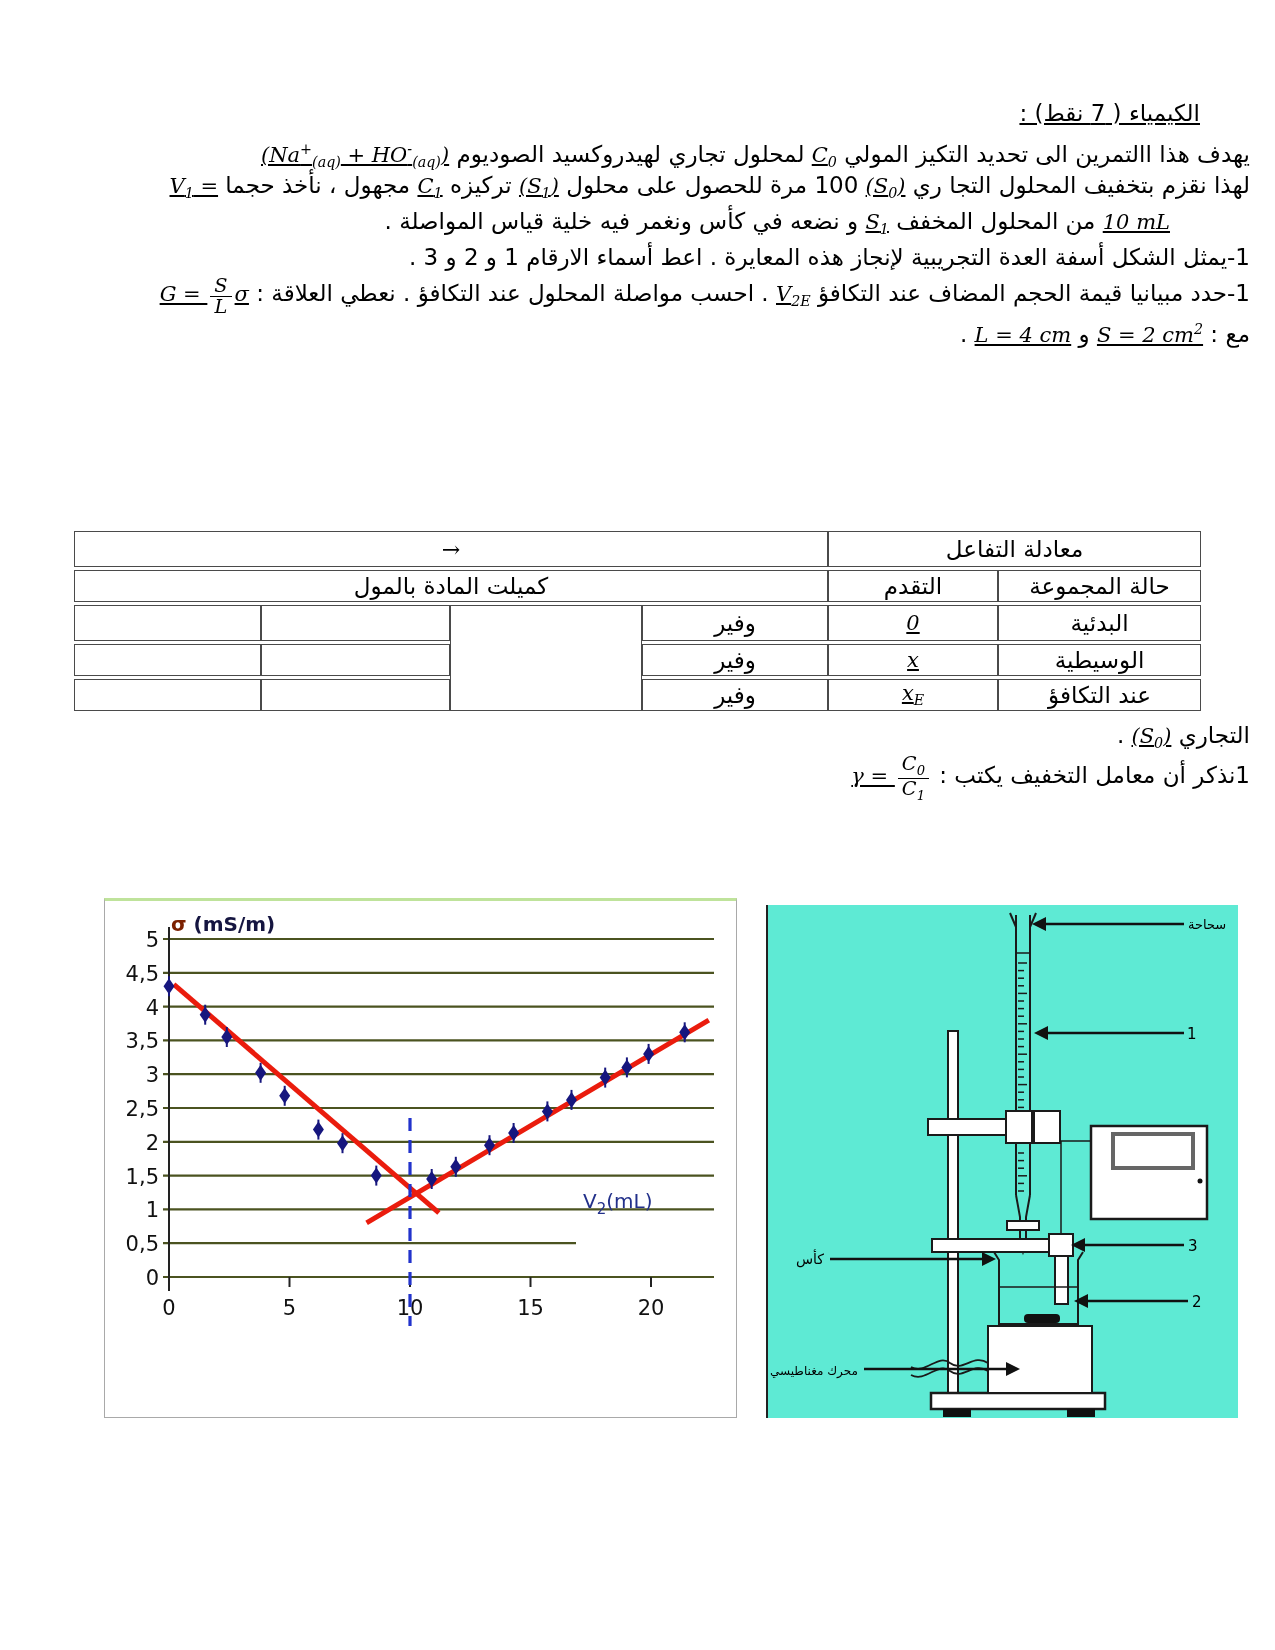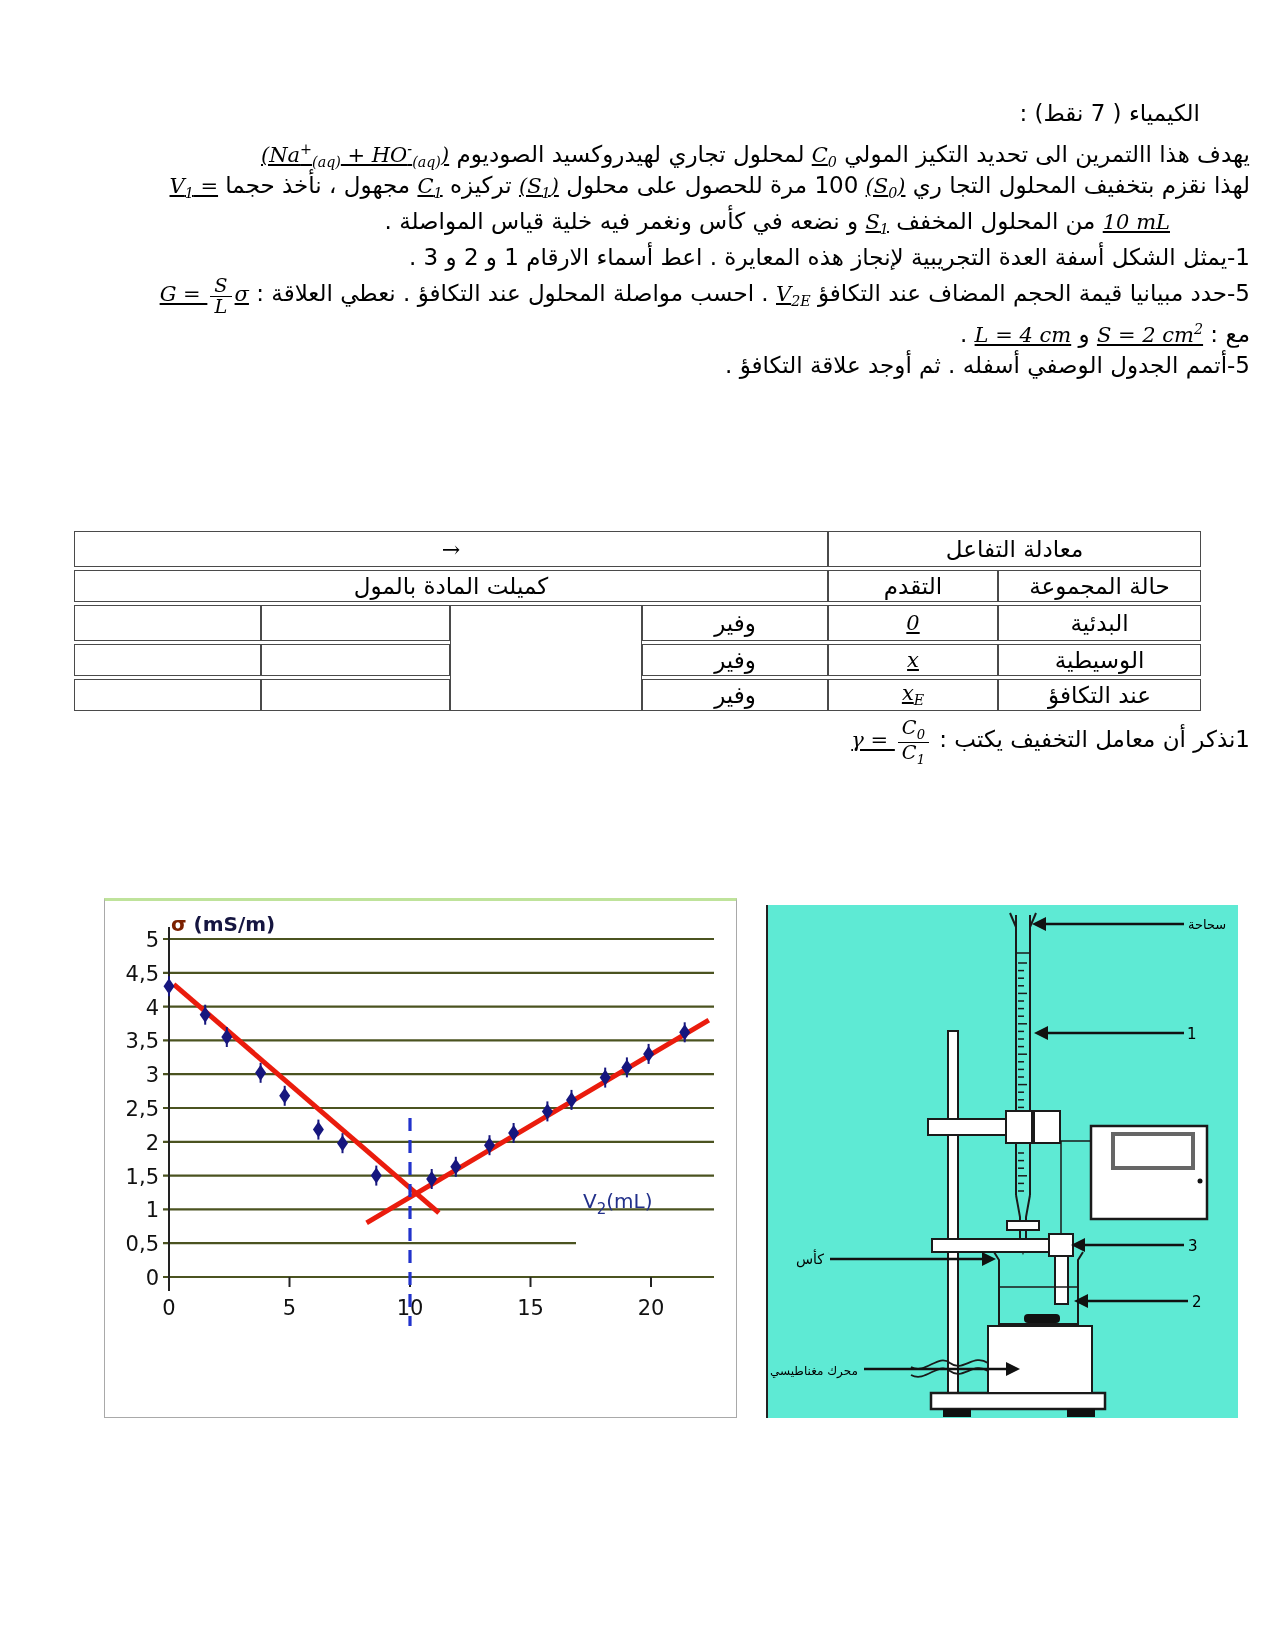--- a/index.html
+++ b/index.html
@@ -4,21 +4,21 @@
 <style>
   html,body{margin:0;padding:0;}
   body{
     width:1275px;height:1650px;position:relative;background:#ffffff;
     font-family:"DejaVu Sans",sans-serif;color:#000;overflow:hidden;
   }
   .abs{position:absolute;}
   
   .textblock{direction:rtl;right:25px;left:72px;}
   .line{height:36px;line-height:34px;font-size:23px;text-align:right;white-space:nowrap;}
-  .line.title{padding-right:50px;}
+  .line.title{padding-right:50px;text-decoration:underline;}
   .line.indent{padding-right:80px;}
   .ar{font-family:"DejaVu Sans",sans-serif;}
   .math{
     font-family:"DejaVu Serif",serif;font-style:italic;font-size:21px;
     direction:ltr;unicode-bidi:isolate;text-decoration:underline;
   }
   .math sub,.math sup{font-size:68%;}
   .frac{display:inline-block;vertical-align:-0.62em;text-align:center;margin:0 3px;font-size:0.92em;line-height:1.05;}
   .frac .fn{display:block;border-bottom:1.5px solid #000;padding:0 4px;}
   .frac .fd{display:block;padding:0 4px;}
@@ -46,23 +46,22 @@
 </style>
 </head>
 <body>
 
 <div class="abs textblock" style="top:96px;">
     <div class="line title"><span class="ar">الكيمياء  ( 7 نقط) :</span></div>
     <div class="line"><span class="ar">يهدف هذا االتمرين الى تحديد التكيز المولي </span><span class="math" dir="ltr">C<sub>0</sub></span><span class="ar"> لمحلول تجاري لهيدروكسيد الصوديوم </span><span class="math" dir="ltr">(Na<sup>+</sup><sub>(aq)</sub> + HO<sup>-</sup><sub>(aq)</sub>)</span></div>
     <div class="line"><span class="ar">لهذا نقزم بتخفيف المحلول التجا ري </span><span class="math" dir="ltr">(S<sub>0</sub>)</span><span class="ar"> 100 مرة للحصول على محلول  </span><span class="math" dir="ltr">(S<sub>1</sub>)</span><span class="ar"> تركيزه </span><span class="math" dir="ltr">C<sub>1</sub></span><span class="ar"> مجهول ، نأخذ حجما </span><span class="math" dir="ltr">V<sub>1</sub> =</span></div>
     <div class="line indent"><span class="math" dir="ltr">10 mL</span><span class="ar"> من المحلول المخفف </span><span class="math" dir="ltr">S<sub>1</sub></span><span class="ar"> و نضعه في كأس ونغمر فيه خلية قياس المواصلة .</span></div>
     <div class="line"><span class="ar">1-يمثل الشكل أسفة العدة التجريبية لإنجاز هذه المعايرة . اعط أسماء الارقام 1 و 2 و 3 .</span></div>
-    <div class="line"><span class="ar">5-حدد مبيانيا قيمة الحجم المضاف عند التكافؤ </span><span class="math" dir="ltr">V<sub>2E</sub></span><span class="ar"> . احسب مواصلة المحلول عند التكافؤ . نعطي العلاقة : </span><span class="math" dir="ltr">G = <span class="frac"><span class="fn">S</span><span class="fd">L</span></span>σ</span></div>
+    <div class="line"><span class="ar">1-حدد مبيانيا قيمة الحجم المضاف عند التكافؤ </span><span class="math" dir="ltr">V<sub>2E</sub></span><span class="ar"> . احسب مواصلة المحلول عند التكافؤ . نعطي العلاقة : </span><span class="math" dir="ltr">G = <span class="frac"><span class="fn">S</span><span class="fd">L</span></span>σ</span></div>
     <div class="line"><span class="ar">مع : </span><span class="math" dir="ltr">S = 2 cm<sup>2</sup></span><span class="ar"> و </span><span class="math" dir="ltr">L = 4 cm</span><span class="ar"> .</span></div>
-    <div class="line"><span class="ar">5-أتمم الجدول الوصفي أسفله . ثم أوجد علاقة التكافؤ .</span></div>
   </div>
 
 <div class="abs" style="left:74px;top:528px;">
   <table class="ice">
     <colgroup>
       <col style="width:203px">
         <col style="width:170px">
         <col style="width:186px">
       <col style="width:192px">
         <col style="width:189px">
@@ -98,20 +97,21 @@
       <td class="math mathify">x<sub>E</sub></td>
       <td>وفير</td>
       <td></td>
       <td></td>
     </tr>
   </tbody>
     </table>
 </div>
 
 <div class="abs textblock" style="top:718px;">
+    <div class="line"><span class="ar">التجاري </span><span class="math" dir="ltr">(S<sub>0</sub>)</span><span class="ar"> .</span></div>
     <div class="line"><span class="ar">1نذكر أن معامل التخفيف يكتب : </span><span class="math" dir="ltr">γ = <span class="frac"><span class="fn">C<sub>0</sub></span><span class="fd">C<sub>1</sub></span></span></span></div>
   </div>
 
 <div class="abs chartbox">
   <svg id="chart-svg" width="631" height="515" viewBox="0 0 631 515" xmlns="http://www.w3.org/2000/svg">
       <line x1="58" y1="376.0" x2="609" y2="376.0" stroke="#4b5320" stroke-width="2.2"></line>
       <text x="54" y="384.0" text-anchor="end" font-size="21" fill="#111" font-family="DejaVu Sans, sans-serif">0</text>
       <line x1="58" y1="342.2" x2="471" y2="342.2" stroke="#4b5320" stroke-width="2.2"></line>
       <text x="54" y="350.2" text-anchor="end" font-size="21" fill="#111" font-family="DejaVu Sans, sans-serif">0,5</text>
       <line x1="58" y1="308.4" x2="609" y2="308.4" stroke="#4b5320" stroke-width="2.2"></line>

